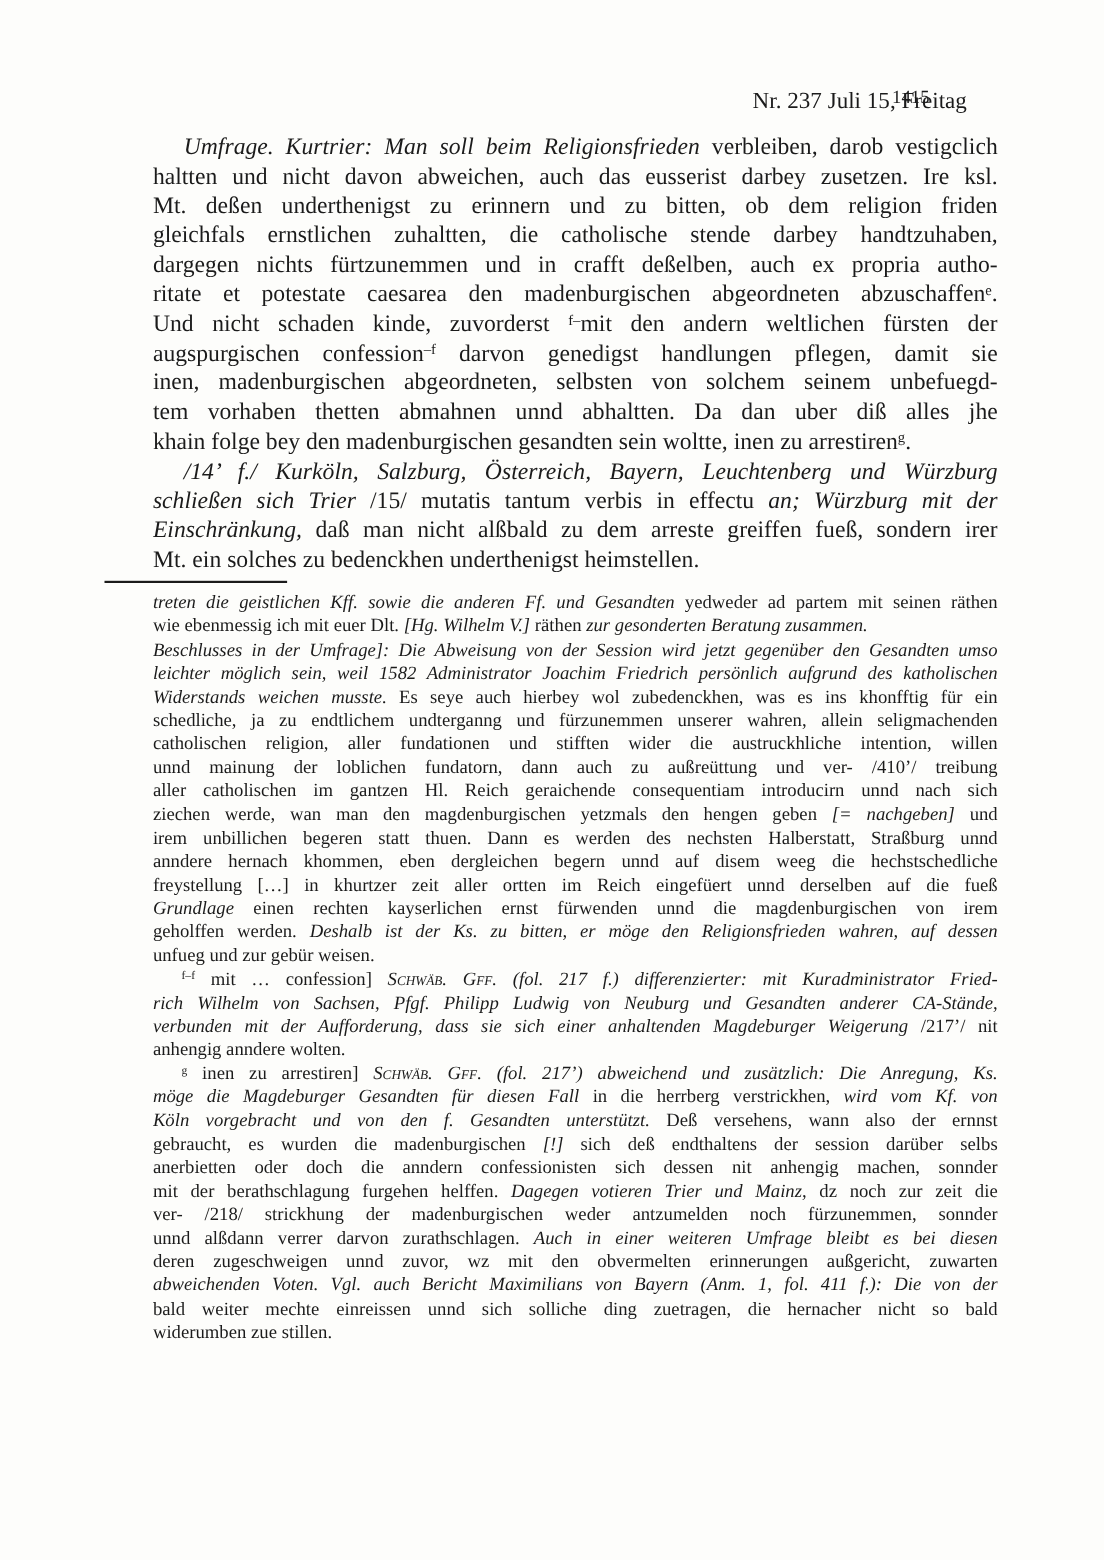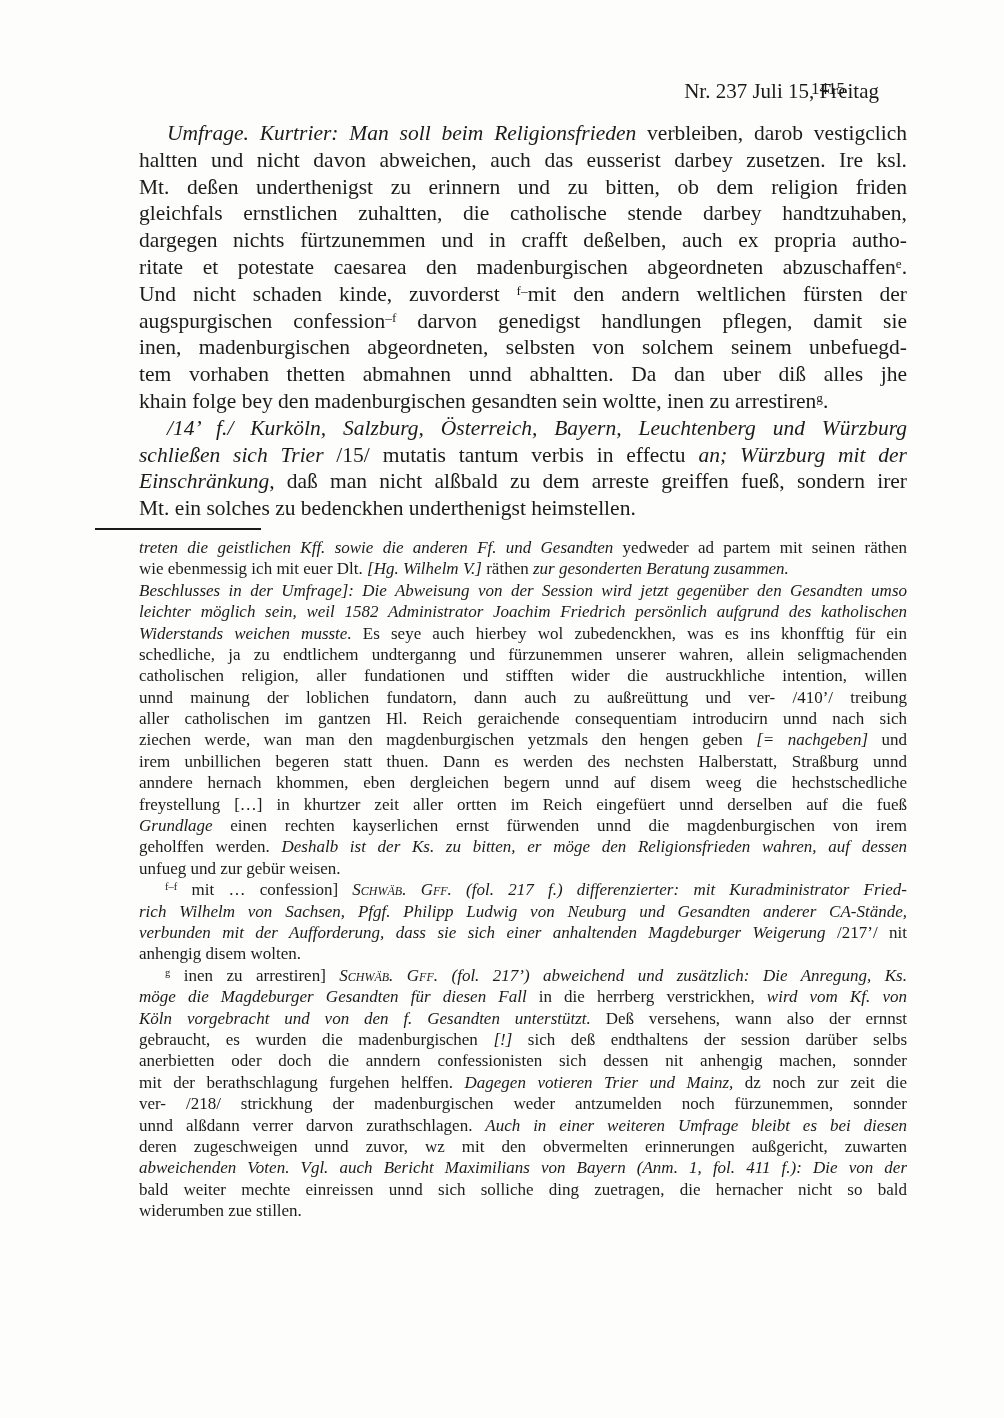--- a/index.html
+++ b/index.html
@@ -134,21 +134,21 @@
         <div class="line"><span>anndere hernach khommen, eben dergleichen begern unnd auf disem weeg die hechstschedliche</span></div>
         <div class="line"><span>freystellung […] in khurtzer zeit aller ortten im Reich eingefüert unnd derselben auf die fueß</span></div>
         <div class="line"><span class="it">Grundlage</span><span> einen rechten kayserlichen ernst fürwenden unnd die magdenburgischen von irem</span></div>
         <div class="line"><span>geholffen werden. </span><span class="it">Deshalb ist der Ks. zu bitten, er möge den Religionsfrieden wahren, auf dessen</span></div>
         <div class="line last"><span>unfueg und zur gebür weisen.</span></div>
       </div>
       <div class="para indent">
         <div class="line first"><sup>f–f</sup><span> mit … confession] </span><span class="it sc">Schwäb. Gff.</span><span class="it"> (fol. 217 f.) differenzierter: mit Kuradministrator Fried-</span></div>
         <div class="line"><span class="it">rich Wilhelm von Sachsen, Pfgf. Philipp Ludwig von Neuburg und Gesandten anderer CA-Stände,</span></div>
         <div class="line"><span class="it">verbunden mit der Aufforderung, dass sie sich einer anhaltenden Magdeburger Weigerung</span><span> /217’/ nit</span></div>
-        <div class="line last"><span>anhengig disem wolten.</span></div>
+        <div class="line last"><span>anhengig anndere wolten.</span></div>
       </div>
       <div class="para indent">
         <div class="line first"><sup>g</sup><span> inen zu arrestiren] </span><span class="it sc">Schwäb. Gff.</span><span class="it"> (fol. 217’) abweichend und zusätzlich: Die Anregung, Ks.</span></div>
         <div class="line"><span class="it">möge die Magdeburger Gesandten für diesen Fall</span><span> in die herrberg verstrickhen, </span><span class="it">wird vom Kf. von</span></div>
         <div class="line"><span class="it">Köln vorgebracht und von den f. Gesandten unterstützt.</span><span> Deß versehens, wann also der ernnst</span></div>
         <div class="line"><span>gebraucht, es wurden die madenburgischen </span><span class="it">[!]</span><span> sich deß endthaltens der session darüber selbs</span></div>
         <div class="line"><span>anerbietten oder doch die anndern confessionisten sich dessen nit anhengig machen, sonnder</span></div>
         <div class="line"><span>mit der berathschlagung furgehen helffen. </span><span class="it">Dagegen votieren Trier und Mainz,</span><span> dz noch zur zeit die</span></div>
         <div class="line"><span>ver- /218/ strickhung der madenburgischen weder antzumelden noch fürzunemmen, sonnder</span></div>
         <div class="line"><span>unnd alßdann verrer darvon zurathschlagen. </span><span class="it">Auch in einer weiteren Umfrage bleibt es bei diesen</span></div>

